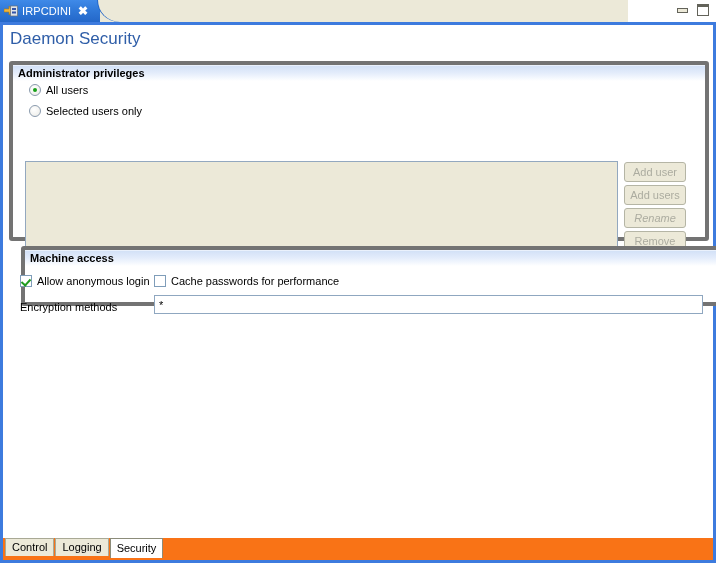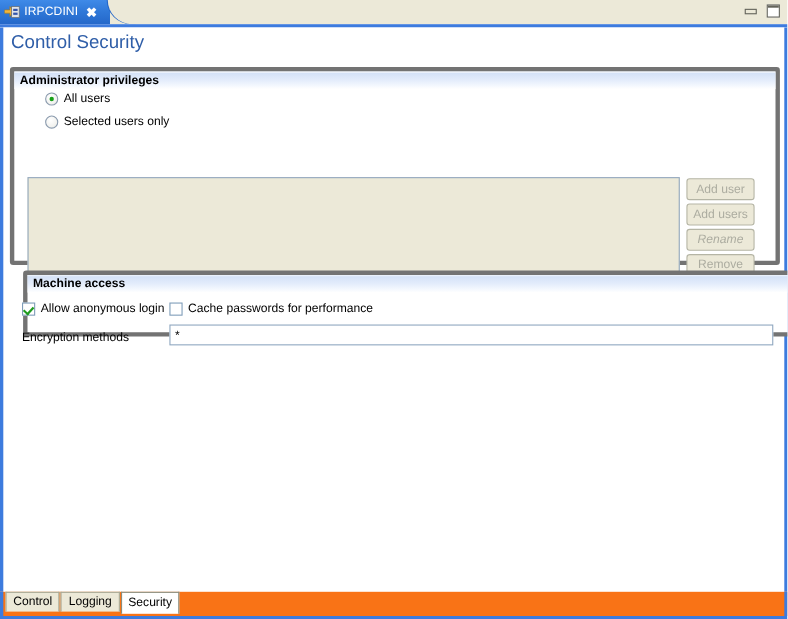--- a/index.html
+++ b/index.html
@@ -20,21 +20,21 @@
     height: 563px;
     box-sizing: border-box;
     background: #ffffff;
     overflow: hidden;
   }
 
   
   #tabbar {
     position: absolute;
     left: 0; top: 0;
-    width: 716px; height: 22px;
+    width: 628px; height: 22px;
     background: #ece9d8;
     overflow: hidden;
   }
   #tabbar-underline {
     position: absolute;
     left: 0; top: 22px;
     width: 716px; height: 3px;
     background: #3d7bde;
   }
   #editor-tab {
@@ -164,21 +164,20 @@
     height: 60px;
     margin-left: 12px;
   }
 
   
   .radio-row {
     position: absolute;
     display: flex;
     align-items: flex-start;
     white-space: nowrap;
-    margin-left: 12px;
   }
   .radio {
     position: relative;
     width: 12px; height: 12px;
     border-radius: 50%;
     background: radial-gradient(circle at 40% 35%, #ffffff 0%, #f3f3f0 60%, #e6e6e0 100%);
     border: 1px solid #8a9aad;
     box-sizing: border-box;
     margin-right: 5px;
     flex: 0 0 auto;
@@ -342,21 +341,21 @@
 
   <div class="winbtn" id="btn-minimize">
     <span class="glyph"></span>
   </div>
   <div class="winbtn" id="btn-maximize">
     <span class="glyph"></span>
   </div>
 
   <div id="content">
 
-    <div id="page-title">Control Security</div>
+    <div id="page-title">Daemon Security</div>
 
     <div class="section" id="section-admin">
       <div class="section-header">Administrator privileges</div>
     </div>
 
     <div class="radio-row" style="left:26px; top:59px;">
       <span class="radio checked"></span>
       <span class="radio-label">All users</span>
     </div>
 

